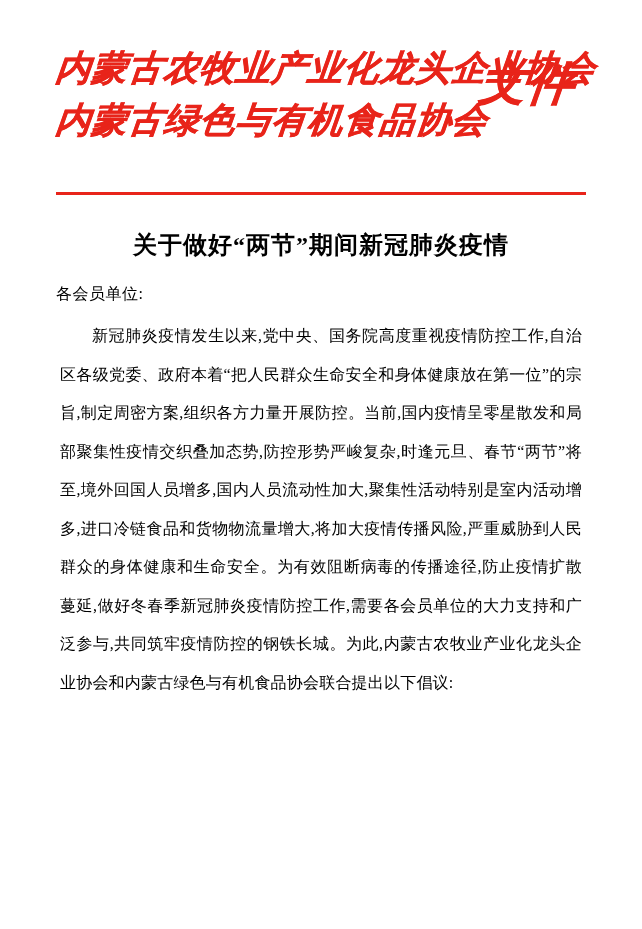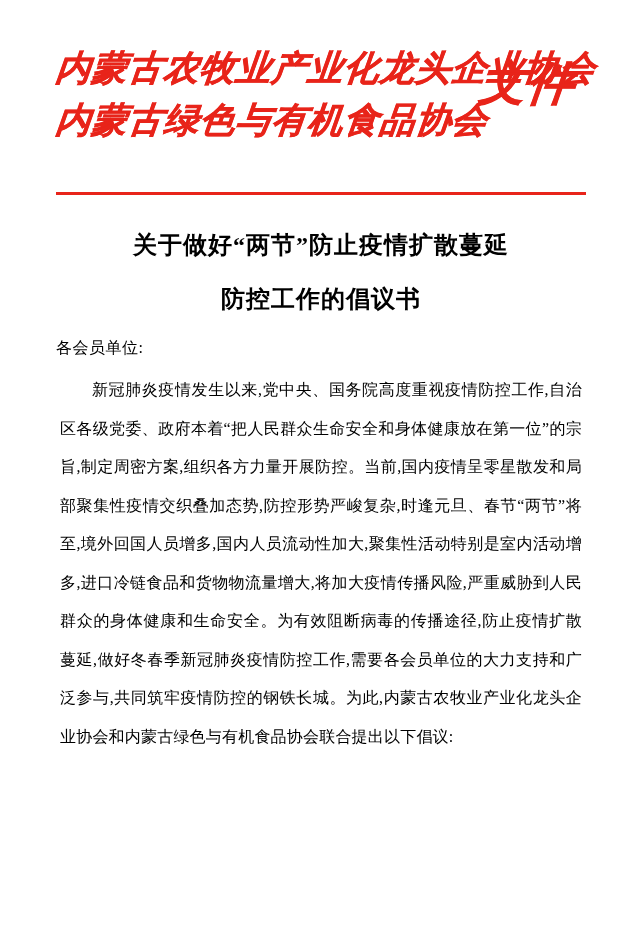--- a/index.html
+++ b/index.html
@@ -114,22 +114,21 @@
     <div class="lh-lines">
       <div class="lh-line">内蒙古农牧业产业化龙头企业协会</div>
       <div class="lh-line">内蒙古绿色与有机食品协会</div>
     </div>
     <div class="lh-doc">文件</div>
   </div>
 
   <hr class="redrule">
 
   <div class="doc-title">
-    <span class="t-line">关于做好“两节”防止疫情扩散蔓延</span>
-    <span class="t-line t-line2">防控工作的倡议书</span>
+    <span class="t-line">关于做好“两节”期间新冠肺炎疫情</span>
   </div>
 
   <div class="salutation">各会员单位:</div>
 
   <p class="para">新冠肺炎疫情发生以来,党中央、国务院高度重视疫情防控工作,自治区各级党委、政府本着“把人民群众生命安全和身体健康放在第一位”的宗旨,制定周密方案,组织各方力量开展防控。当前,国内疫情呈零星散发和局部聚集性疫情交织叠加态势,防控形势严峻复杂,时逢元旦、春节“两节”将至,境外回国人员增多,国内人员流动性加大,聚集性活动特别是室内活动增多,进口冷链食品和货物物流量增大,将加大疫情传播风险,严重威胁到人民群众的身体健康和生命安全。为有效阻断病毒的传播途径,防止疫情扩散蔓延,做好冬春季新冠肺炎疫情防控工作,需要各会员单位的大力支持和广泛参与,共同筑牢疫情防控的钢铁长城。为此,内蒙古农牧业产业化龙头企业协会和内蒙古绿色与有机食品协会联合提出以下倡议:</p>
 
 
 </div>
 
 </body></html>

